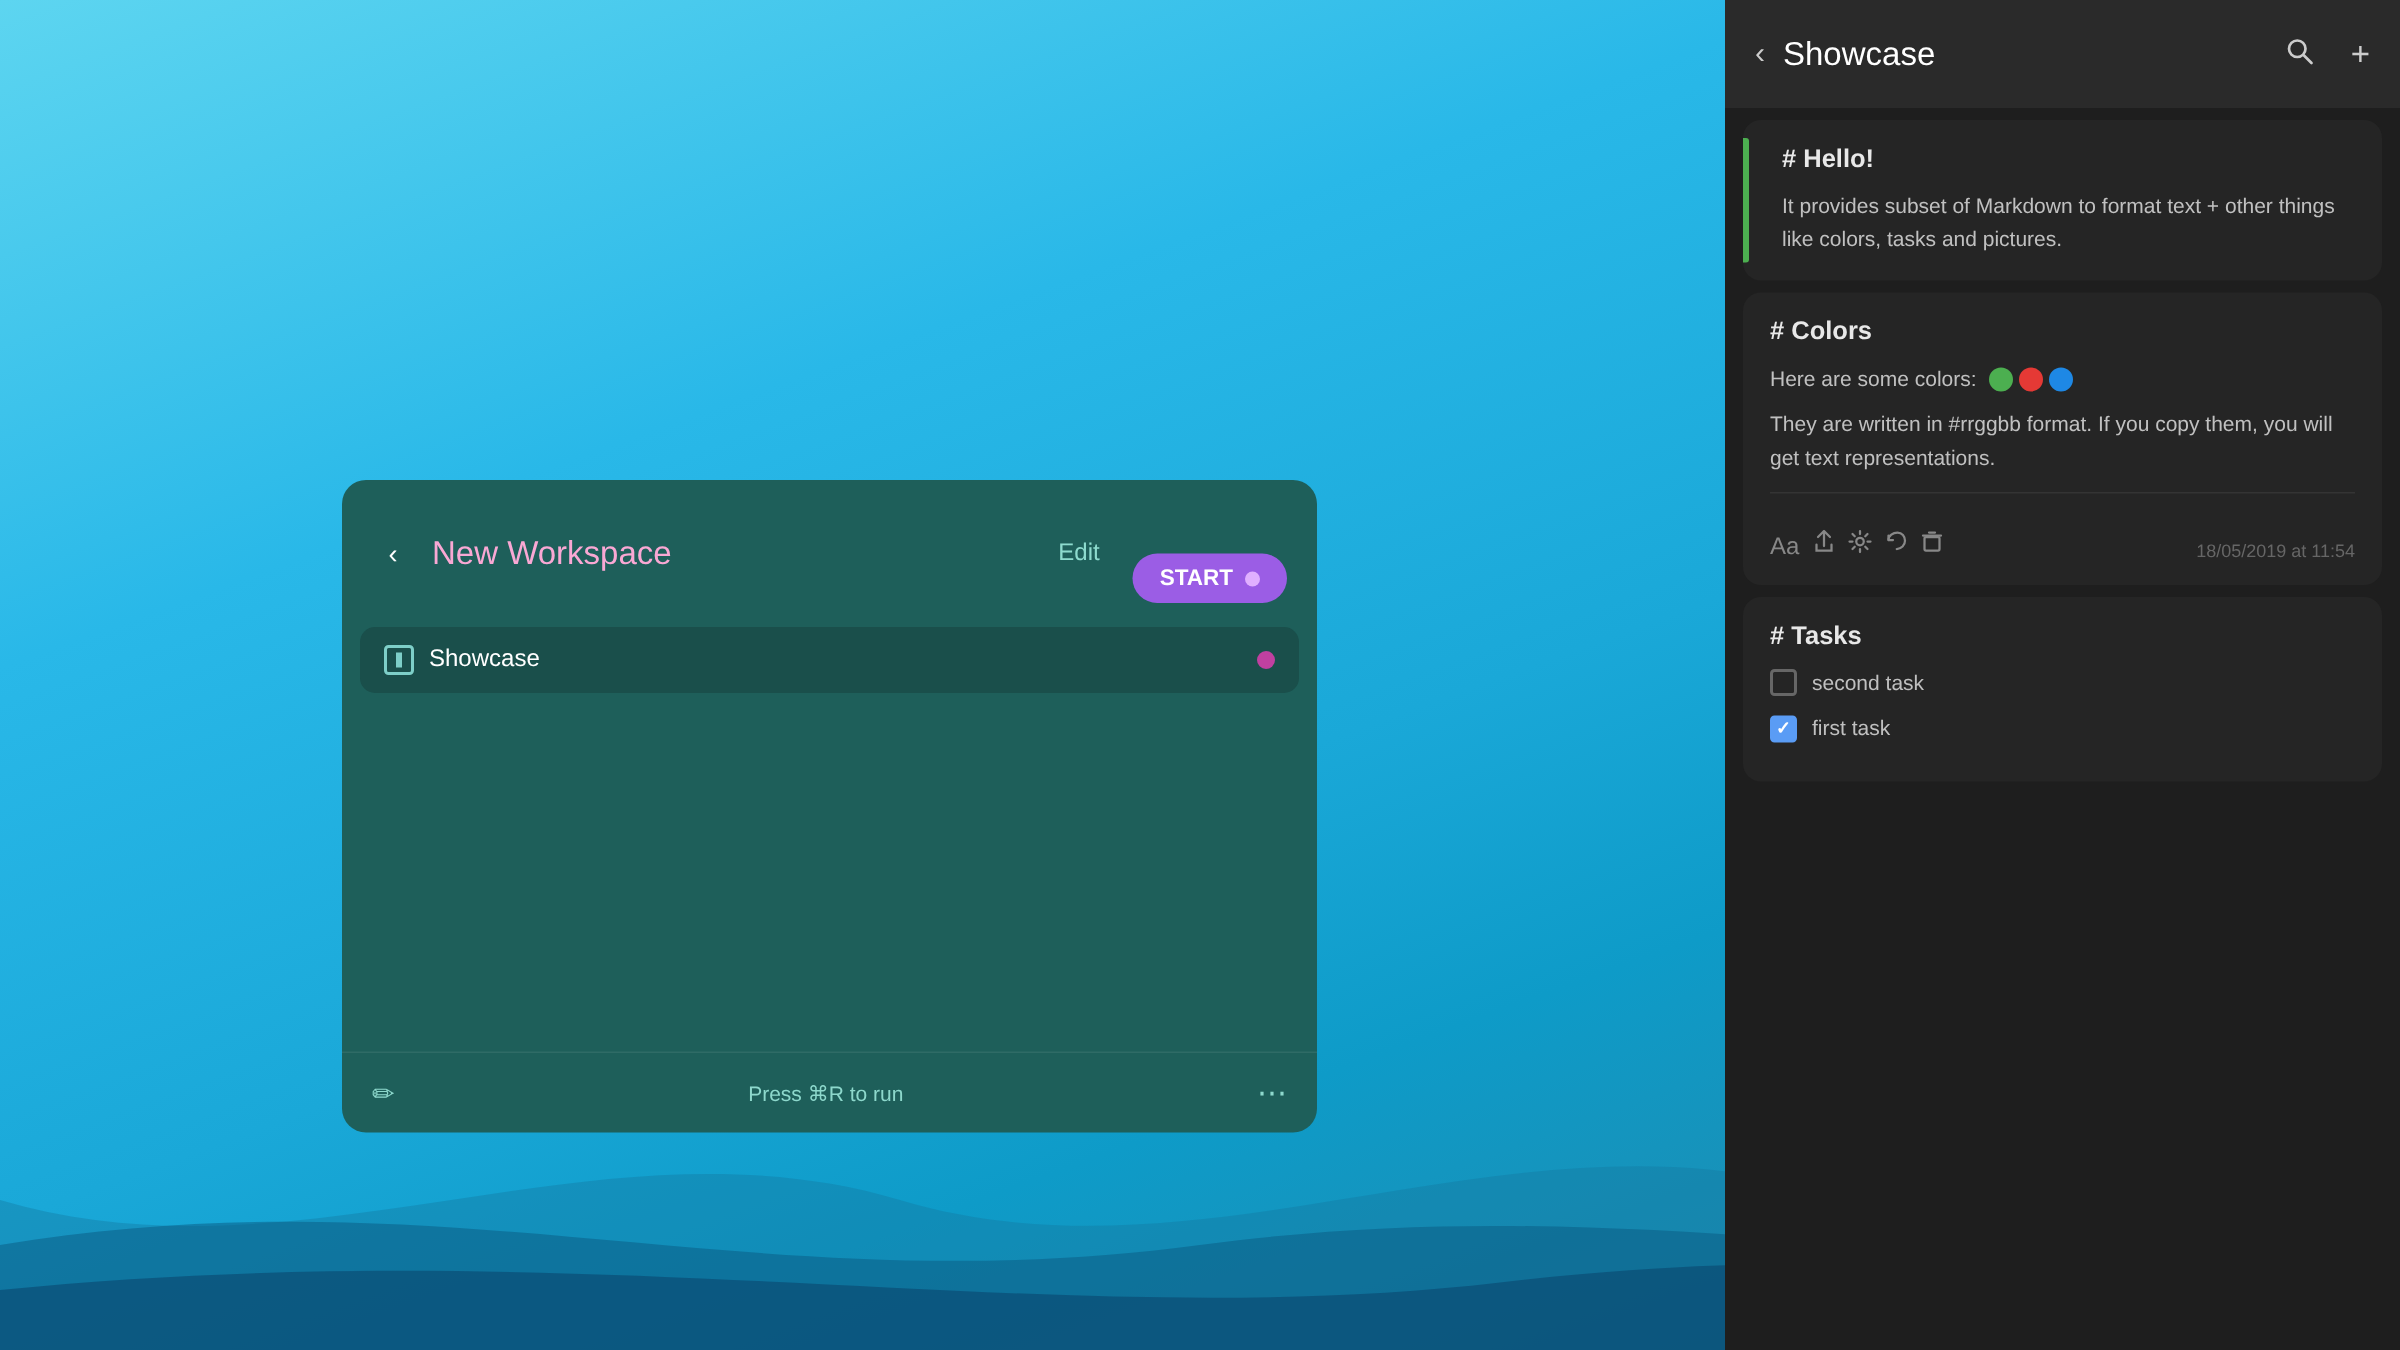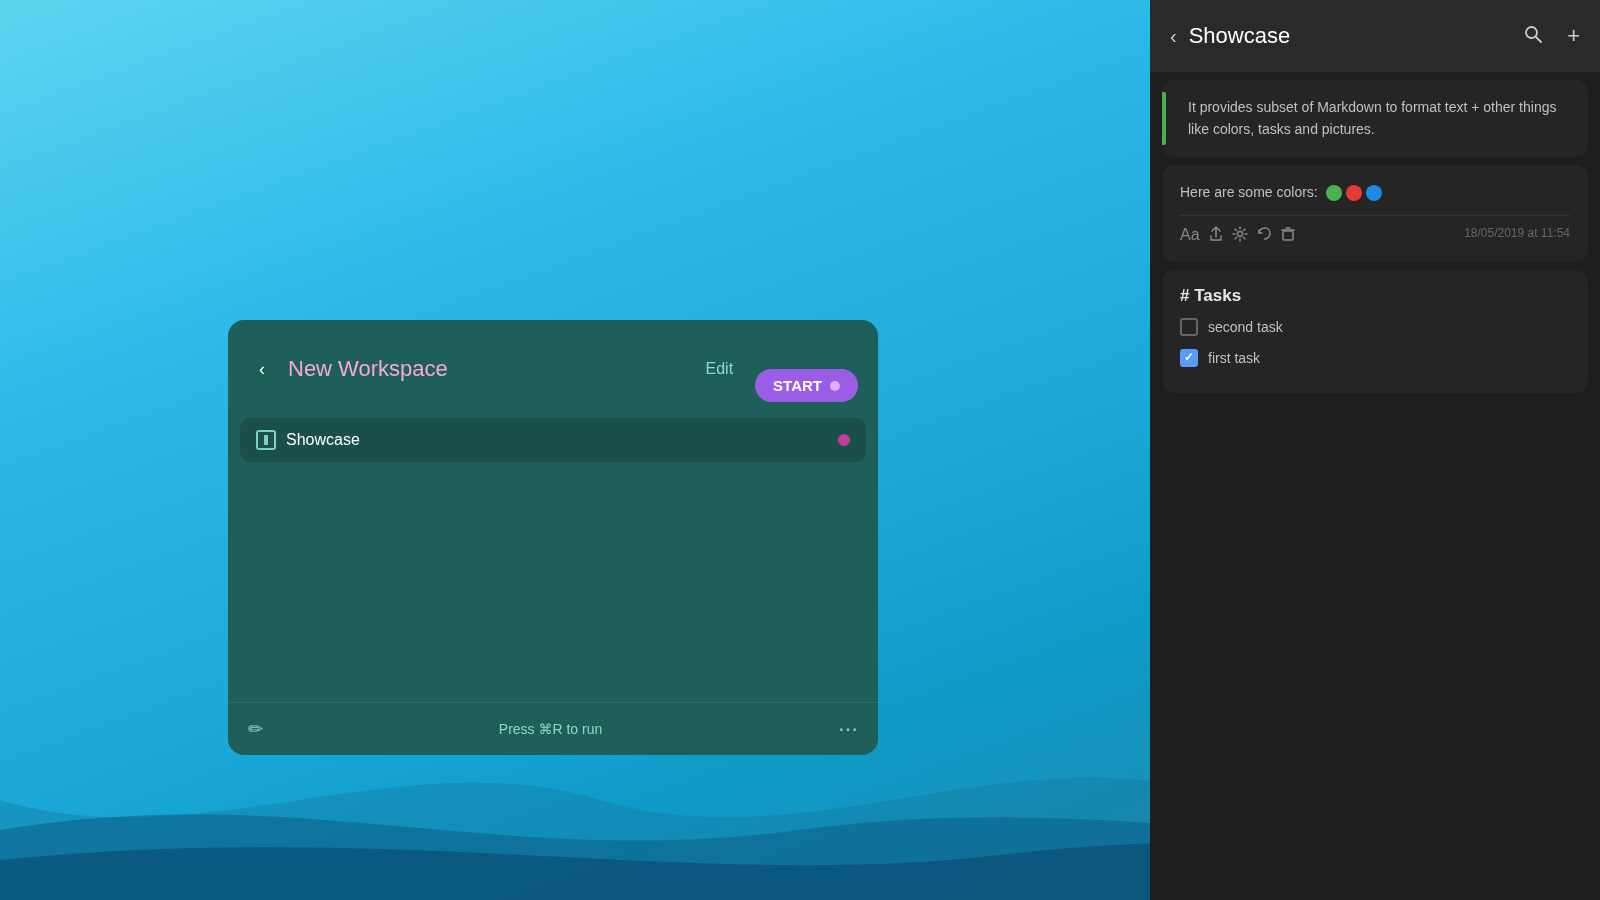--- a/index.html
+++ b/index.html
@@ -264,24 +264,24 @@
     .color-dot {
       width: 16px;
       height: 16px;
       border-radius: 50%;
       display: inline-block;
     }
 
     
     .note-footer {
       display: flex;
-      align-items: flex-start;
+      align-items: flex-end;
       gap: 8px;
       margin-top: 12px;
-      padding-top: 10px;
+      padding-top: 24px;
       border-top: 1px solid rgba(255,255,255,0.07);
     }
 
     .note-footer-icon {
       color: #888;
       font-size: 16px;
       cursor: pointer;
     }
 
     .note-footer-timestamp {
@@ -407,35 +407,38 @@
         <line x1="13" y1="13" x2="18" y2="18" stroke="#ccc" stroke-width="1.8" stroke-linecap="round"></line>
       </svg>
     </span>
     <span class="sidebar-add-btn">+</span>
   </div>
 
   <div class="sidebar-scroll">
 
     <div class="note-card">
       <div class="note-card-accent green"></div>
+      <div class="note-title" style="padding-left: 8px;"># Hello!</div>
       <div class="note-body" style="padding-left: 8px;">
         <p>It provides subset of Markdown to format text + other things like colors, tasks and pictures.</p>
       </div>
     </div>
 
     <div class="note-card">
+      <div class="note-title"># Colors</div>
       <div class="note-body">
         <p>
           <span>Here are some colors:</span>
           <span class="color-dots">
             <span class="color-dot" style="background:#4caf50;"></span>
             <span class="color-dot" style="background:#e53935;"></span>
             <span class="color-dot" style="background:#1e88e5;"></span>
           </span>
         </p>
+        <p>They are written in #rrggbb format. If you copy them, you will get text representations.</p>
       </div>
       <div class="note-footer">
         <span class="note-footer-icon">Aa</span>
         <span class="note-footer-icon">
           <svg width="16" height="16" viewBox="0 0 16 16" fill="none">
             <path d="M8 2 L8 11 M4 5 L8 1 L12 5" stroke="#888" stroke-width="1.5" stroke-linecap="round" stroke-linejoin="round"></path>
             <path d="M3 10 L3 14 L13 14 L13 10" stroke="#888" stroke-width="1.5" stroke-linecap="round"></path>
           </svg>
         </span>
         <span class="note-footer-icon">

